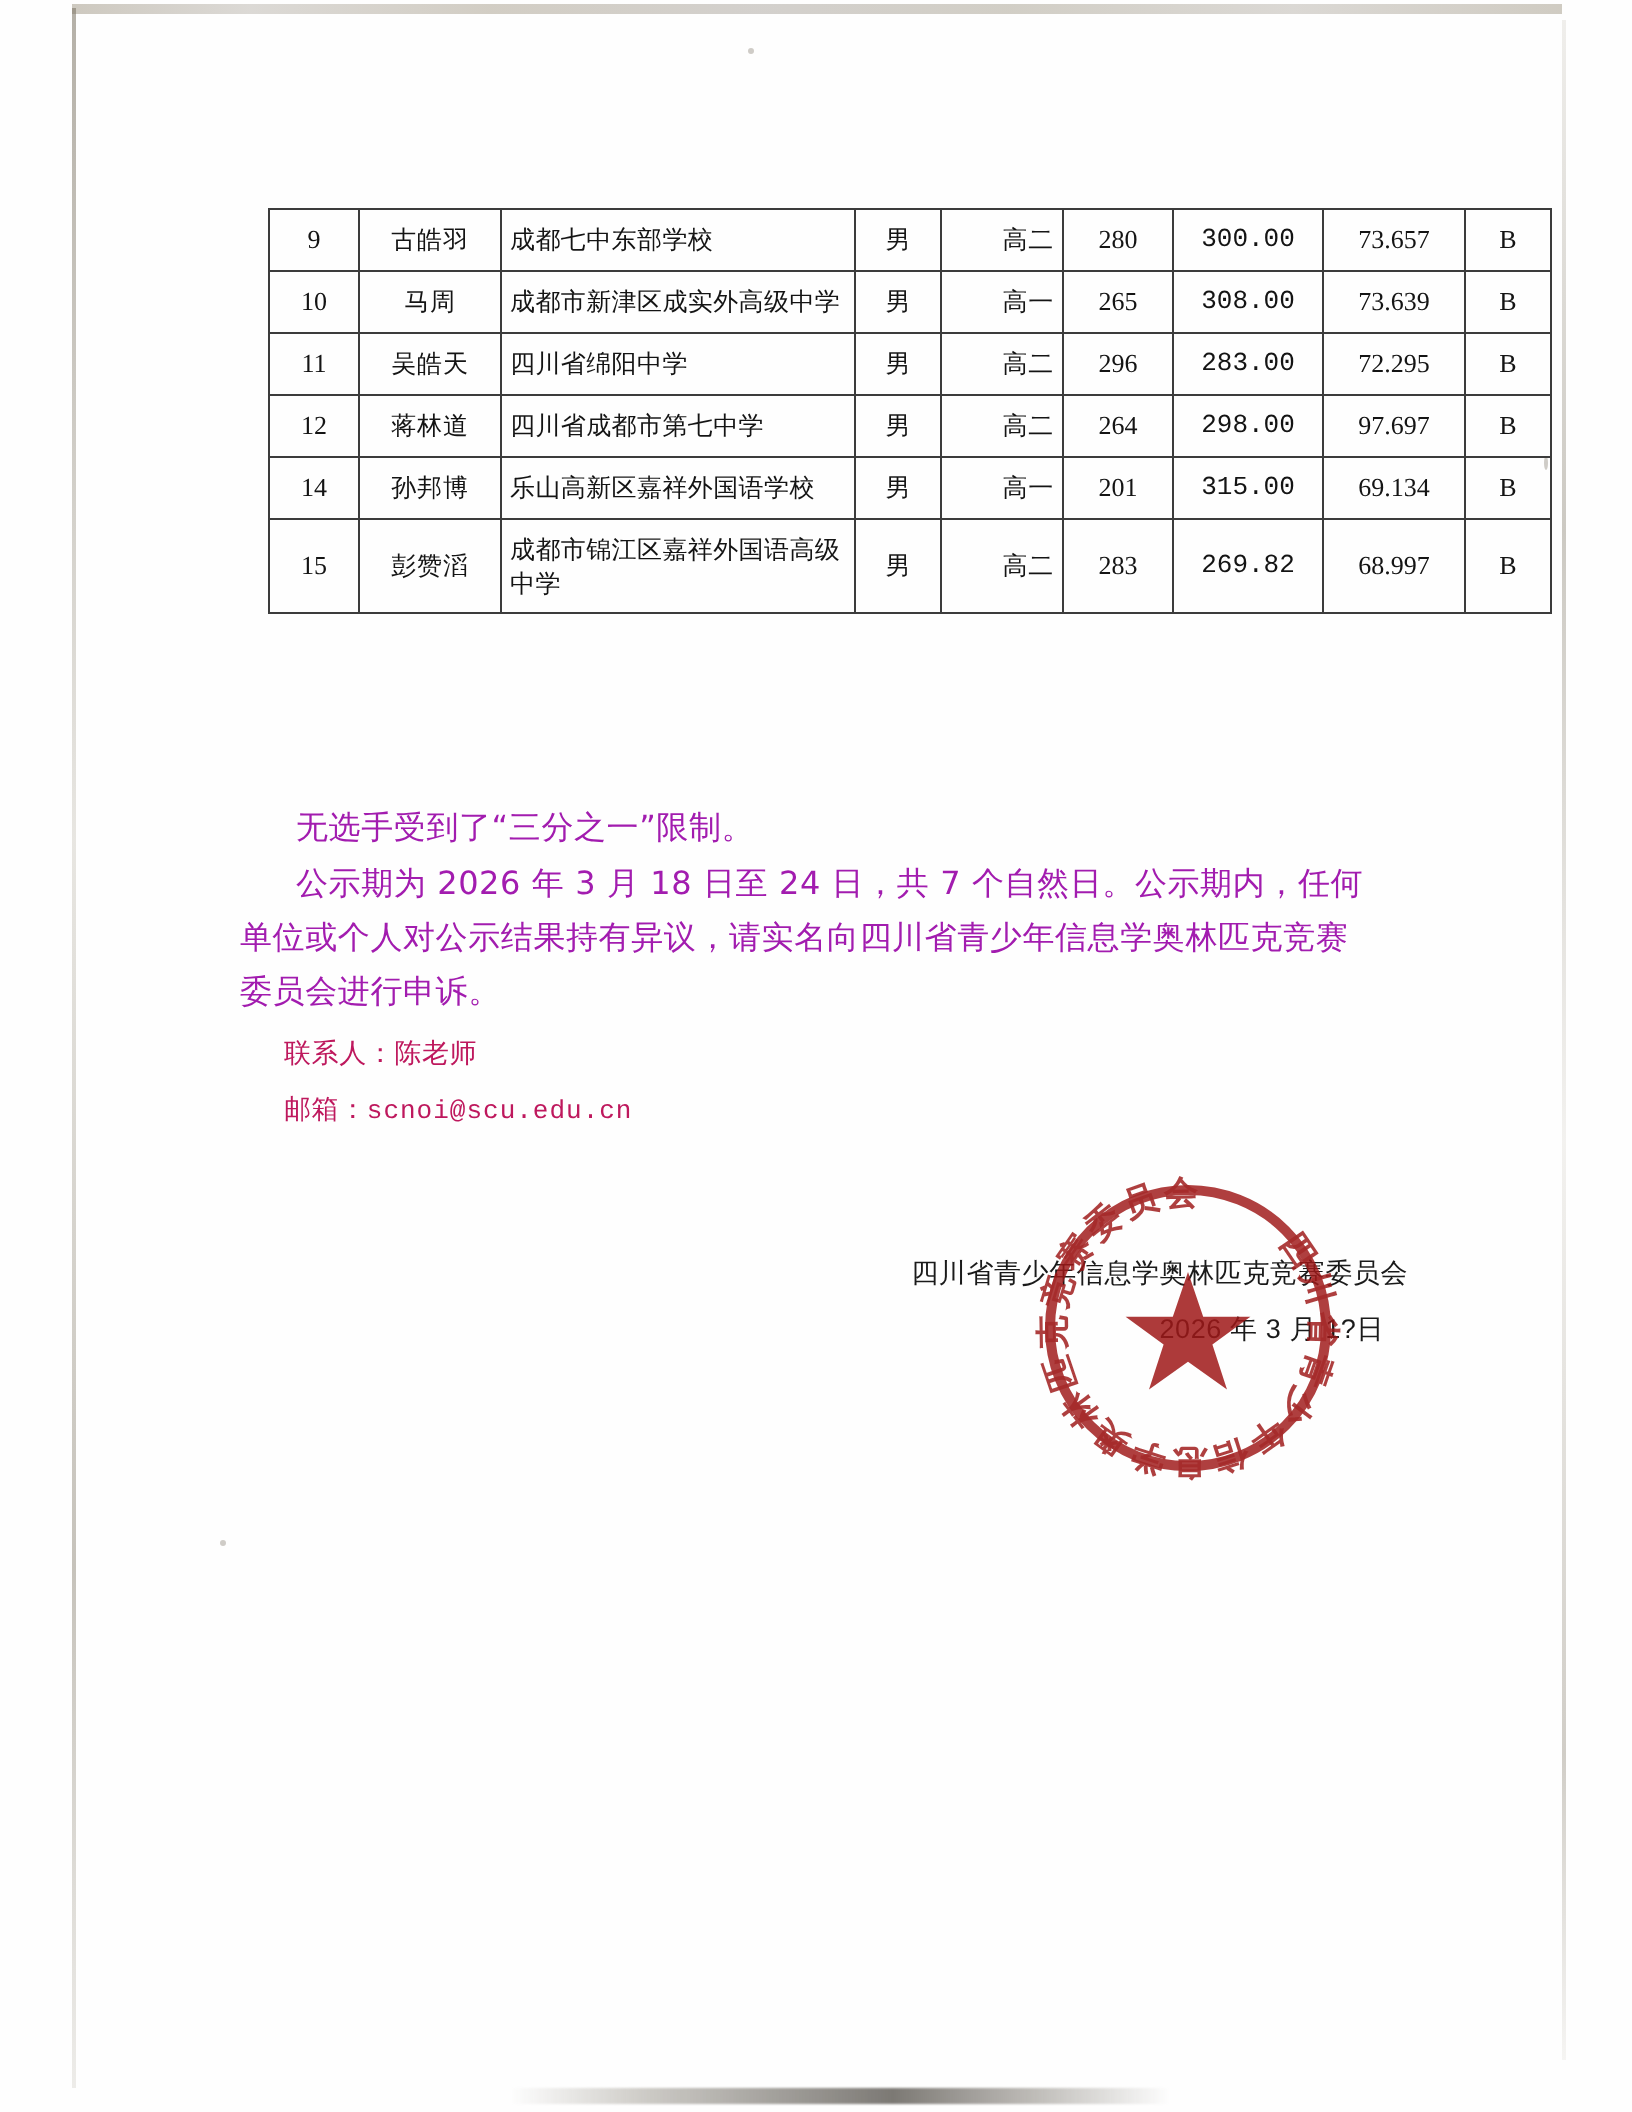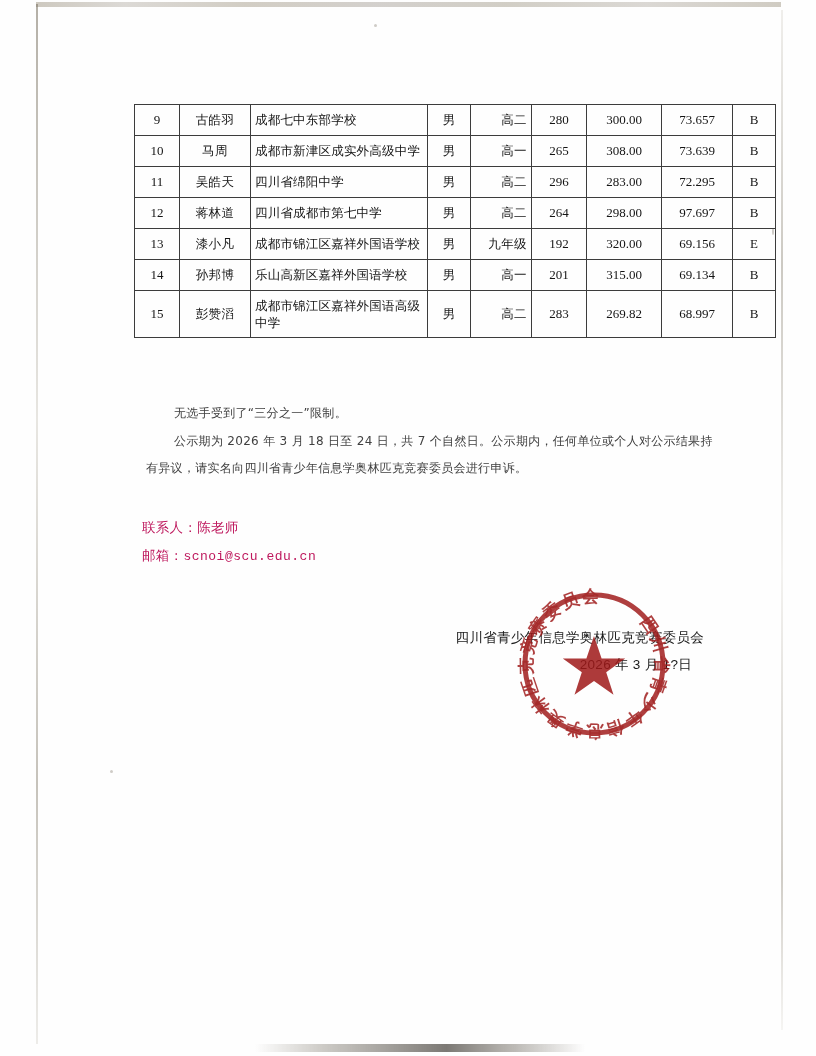--- a/index.html
+++ b/index.html
@@ -84,32 +84,32 @@
     padding: 6px 4px;
     vertical-align: middle;
     line-height: 1.38;
   }
   .c-rank   { width: 36px;  text-align: center; font-family: "Liberation Serif", serif; font-size: 13px; }
   .c-name   { width: 62px;  text-align: center; letter-spacing: .4px; }
   .c-school { width: 168px; text-align: left; padding-left: 7px; letter-spacing: .2px; }
   .c-gender { width: 34px;  text-align: center; }
   .c-grade  { width: 52px;  text-align: right; letter-spacing: .4px; }
   .c-score1 { width: 46px;  text-align: center; font-family: "Liberation Serif", serif; font-size: 13px; }
-  .c-score2 { width: 66px;  text-align: center; font-family: Liberation Serif, serif; font-size: 13px; }
+  .c-score2 { width: 66px;  text-align: center; font-family: Liberation Mono, monospace; font-size: 13px; }
   .c-score3 { width: 62px;  text-align: center; font-family: Liberation Serif, serif; font-size: 13px; }
   .c-level  { width: 34px;  text-align: center; font-family: "Liberation Serif", serif; font-size: 13px; }
 
   
   .body-text {
     position: absolute;
-    left: 146px;
+    left: 120px;
     width: 570px;
-    font-size: 12px;
+    font-size: 16px;
     line-height: 27px;
-    color: #404040;
+    color: #a21caf;
     letter-spacing: .3px;
   }
   .para { text-indent: 28px; margin: 0; }
 
   #p-note   { top: 400px; }
   #p-notice { top: 428px; }
 
   .contact-block {
     position: absolute;
     left: 142px;
@@ -209,31 +209,20 @@
         <td class="c-name">蒋林道</td>
         <td class="c-school">四川省成都市第七中学</td>
         <td class="c-gender">男</td>
         <td class="c-grade">高二</td>
         <td class="c-score1">264</td>
         <td class="c-score2">298.00</td>
         <td class="c-score3">97.697</td>
         <td class="c-level">B</td>
       </tr>
 
-      <tr>
-        <td class="c-rank">13</td>
-        <td class="c-name">漆小凡</td>
-        <td class="c-school">成都市锦江区嘉祥外国语学校</td>
-        <td class="c-gender">男</td>
-        <td class="c-grade">九年级</td>
-        <td class="c-score1">192</td>
-        <td class="c-score2">320.00</td>
-        <td class="c-score3">69.156</td>
-        <td class="c-level">E</td>
-      </tr>
 
       <tr>
         <td class="c-rank">14</td>
         <td class="c-name">孙邦博</td>
         <td class="c-school">乐山高新区嘉祥外国语学校</td>
         <td class="c-gender">男</td>
         <td class="c-grade">高一</td>
         <td class="c-score1">201</td>
         <td class="c-score2">315.00</td>
         <td class="c-score3">69.134</td>

